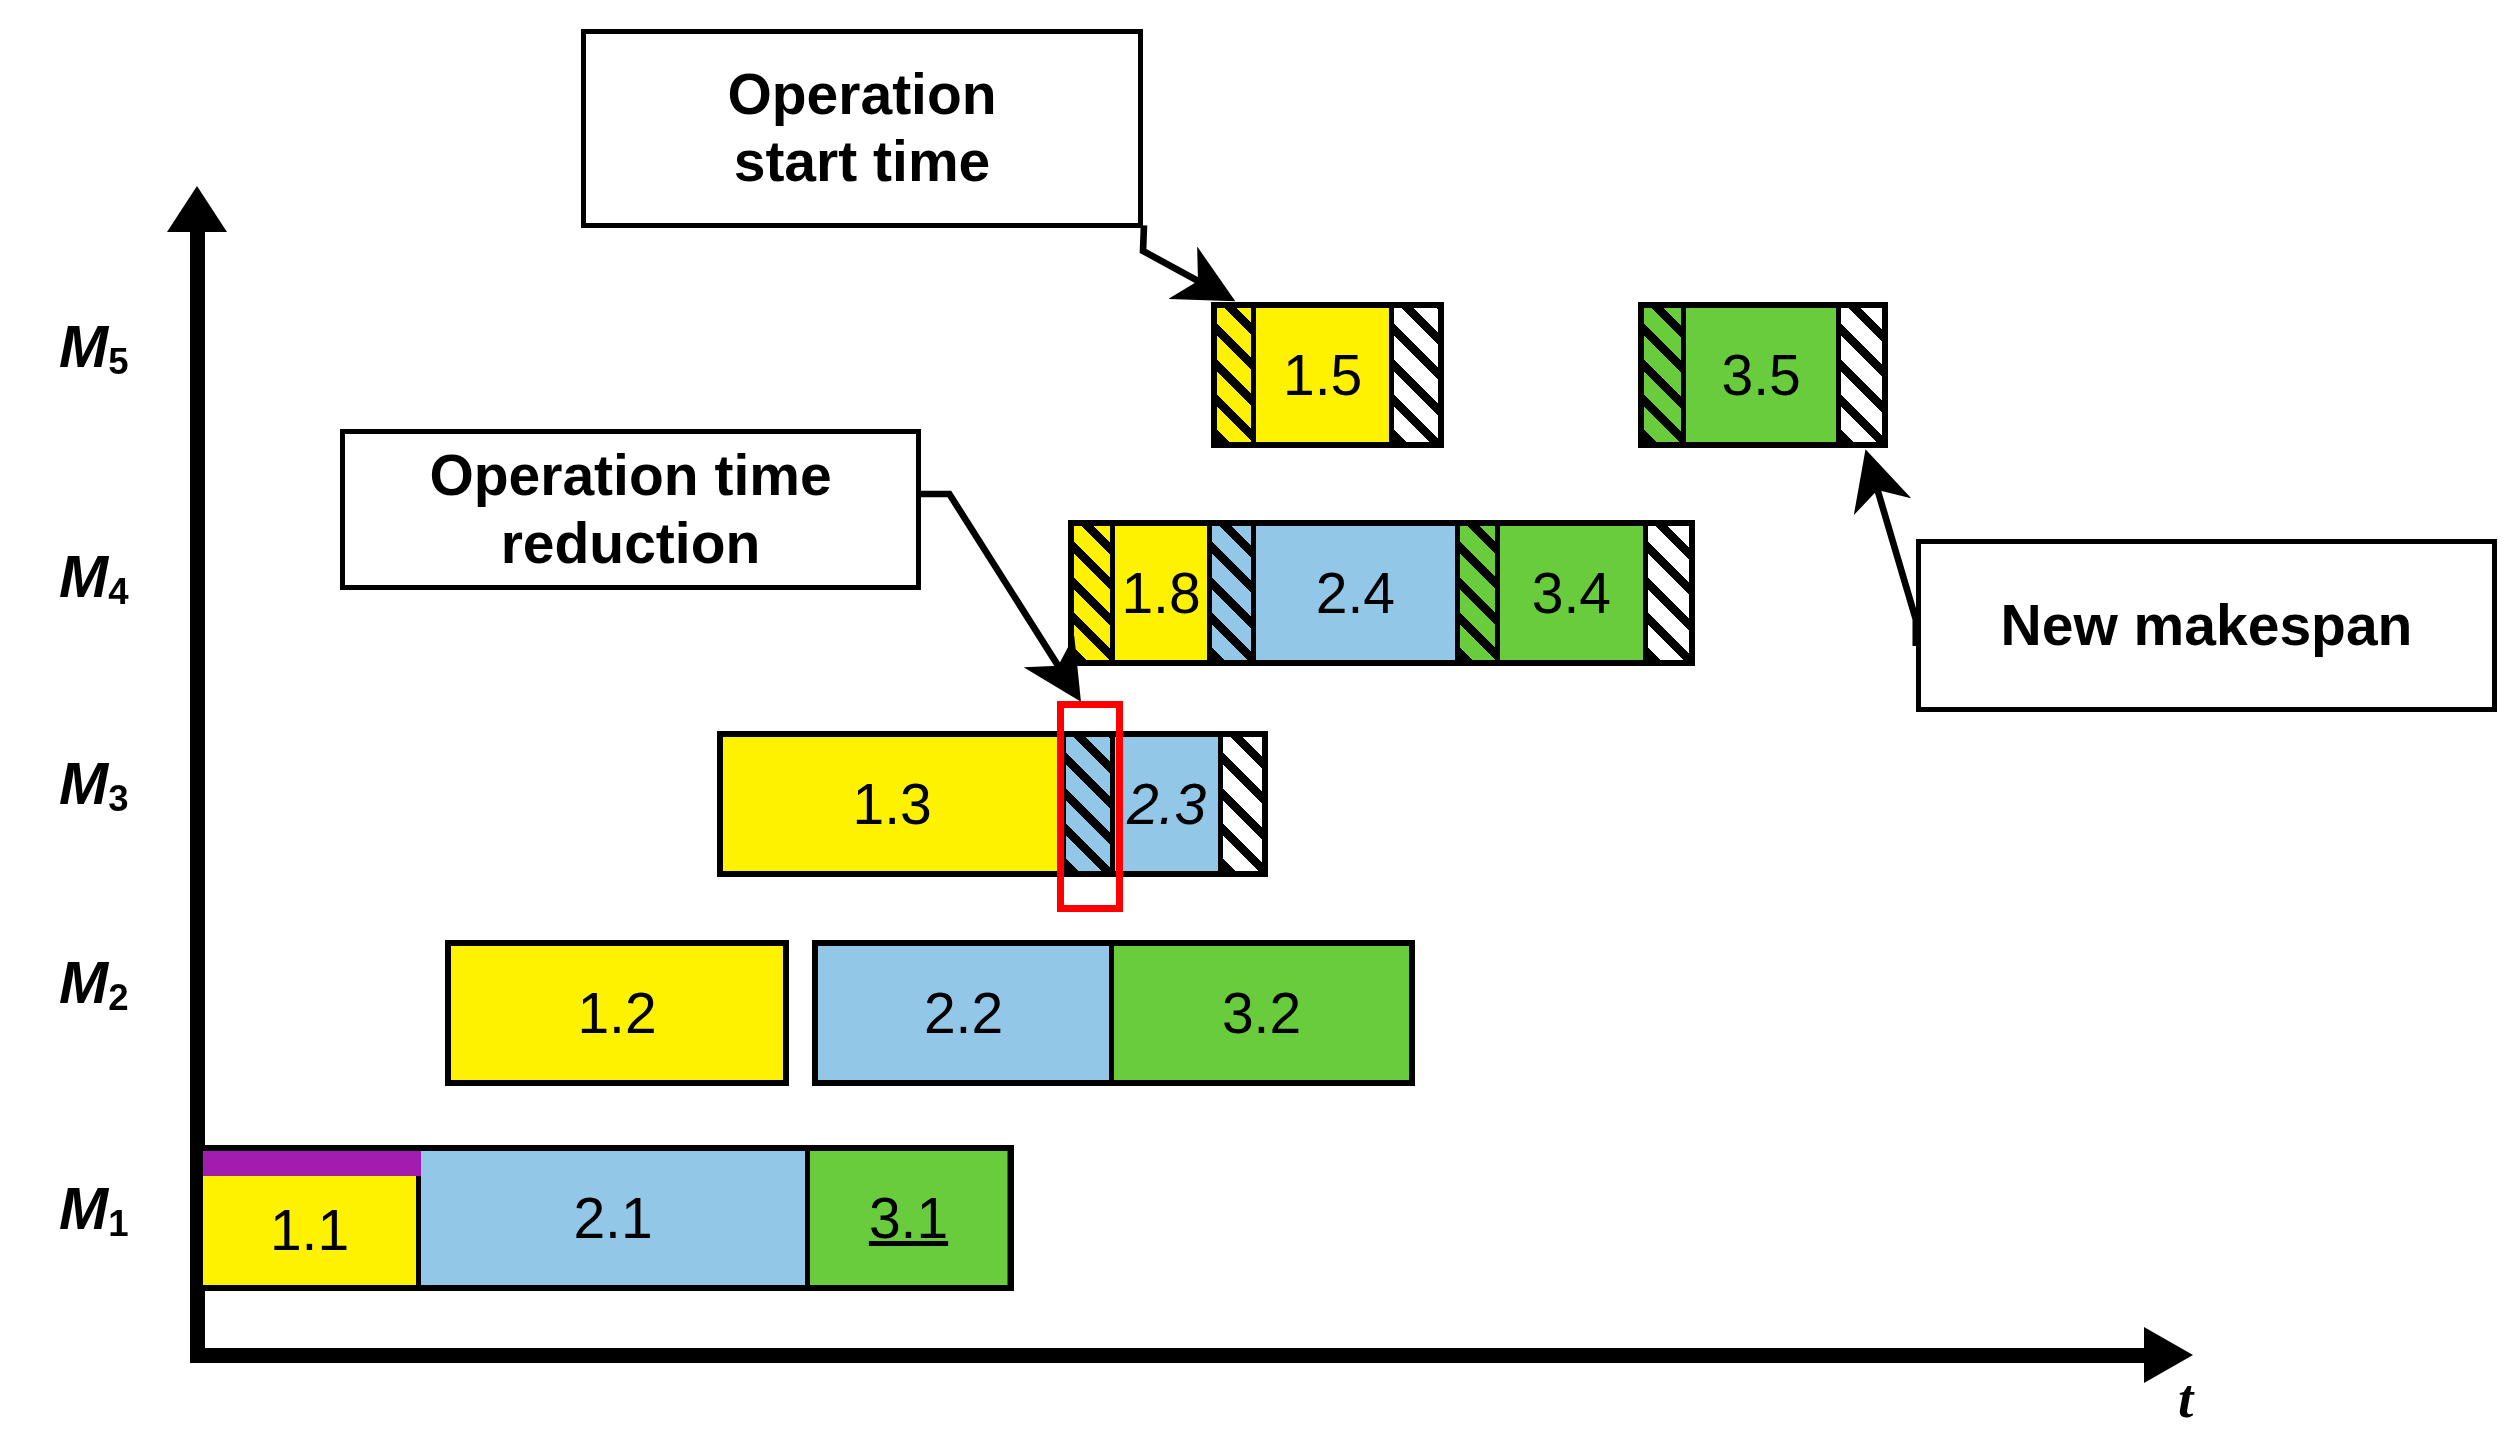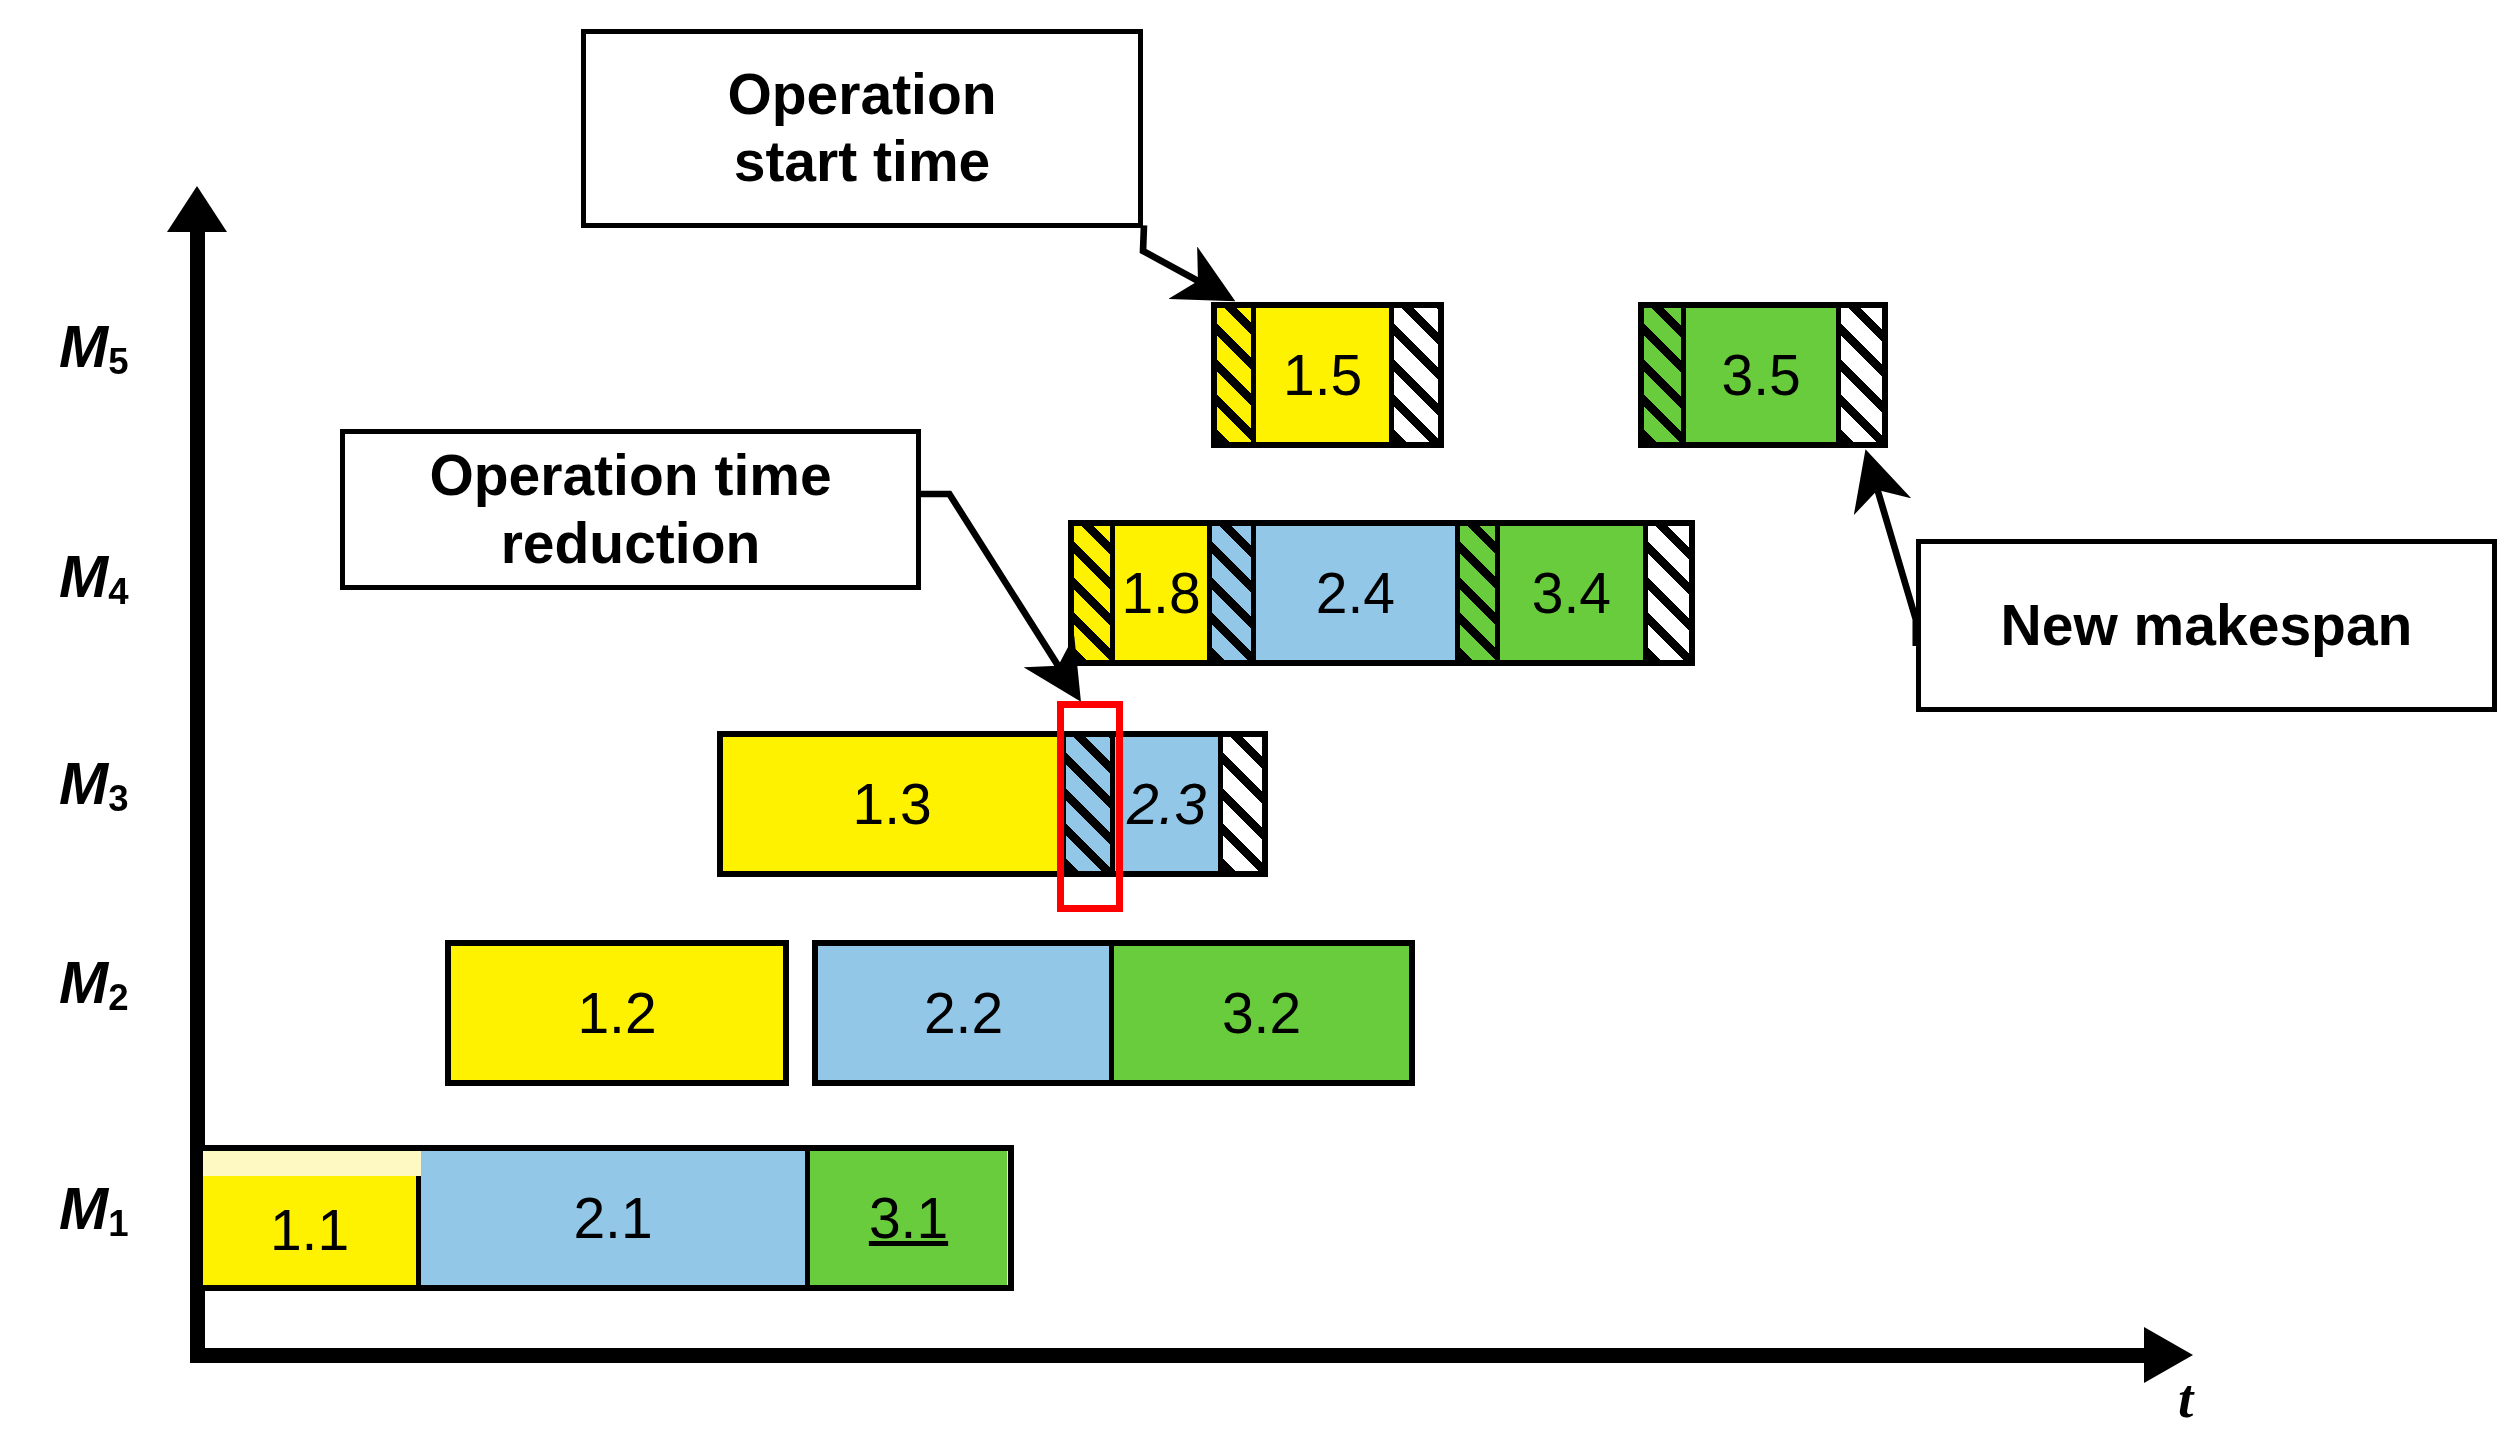--- a/index.html
+++ b/index.html
@@ -20,21 +20,21 @@
   .axis-label-t{position:absolute;left:2178px;top:1367px;font-size:55px;font-weight:bold;
        font-style:italic;color:#000;font-family:"Liberation Serif", serif;}
 
   
   .mlabel{position:absolute;font-size:59px;font-weight:bold;font-style:italic;color:#000;
        font-family:Liberation Sans, sans-serif;white-space:nowrap;letter-spacing:0px;}
   .mlabel sub{font-size:0.62em;font-weight:bold;font-style:normal;
        vertical-align:baseline;position:relative;top:0.18em;}
 
   
-  .bar{position:absolute;box-sizing:border-box;border:6.6px solid #000;background:#fef9c3;
+  .bar{position:absolute;box-sizing:border-box;border:6.6px solid #000;background:#a21caf;
        display:flex;align-items:stretch;}
   .seg{position:relative;box-sizing:border-box;display:flex;align-items:center;
        justify-content:center;border-right:5.7px solid #000;}
   .seg:last-child{border-right:none;}
   .seg .lab{font-size:57px;color:#000;font-family:"Liberation Sans", sans-serif;
        line-height:1;position:relative;z-index:2;}
 
   .s-yellow{background:#FFF200;}
   .s-blue{background:#92C7E8;}
   .s-green{background:#68CC3C;}

